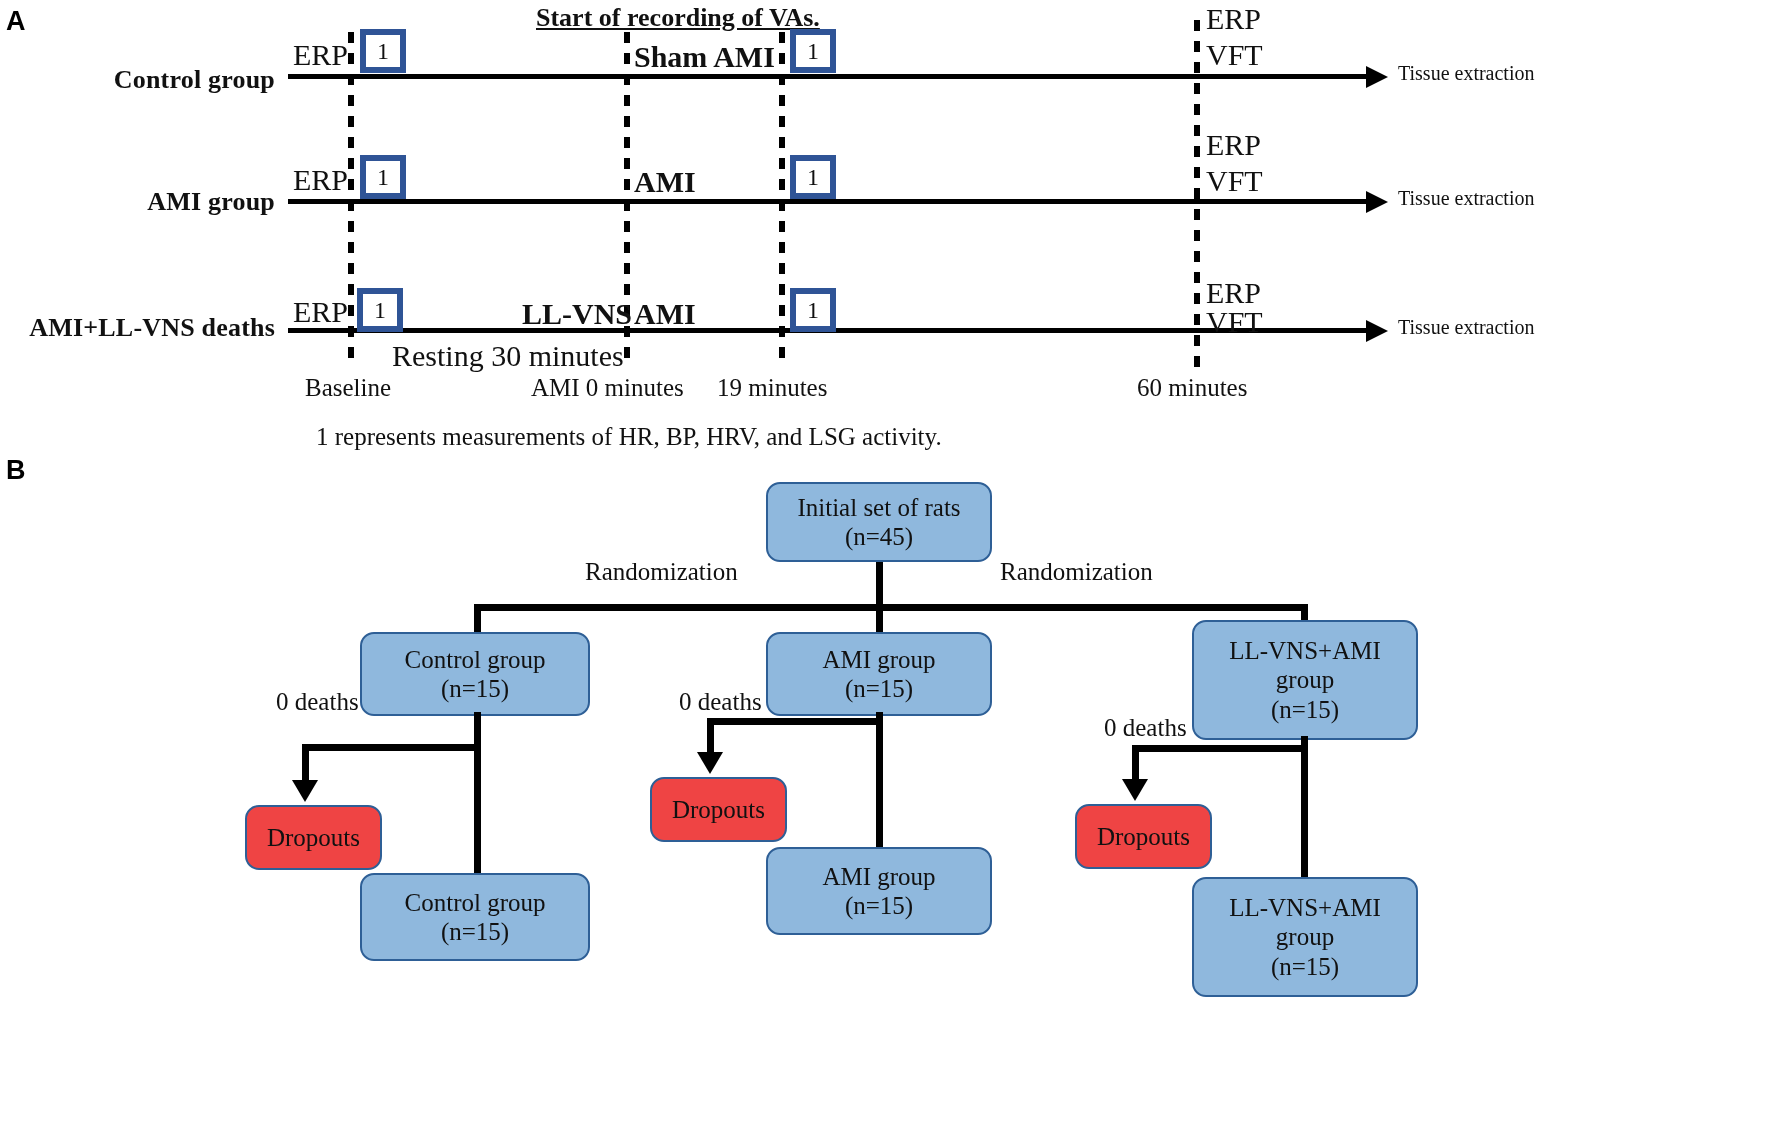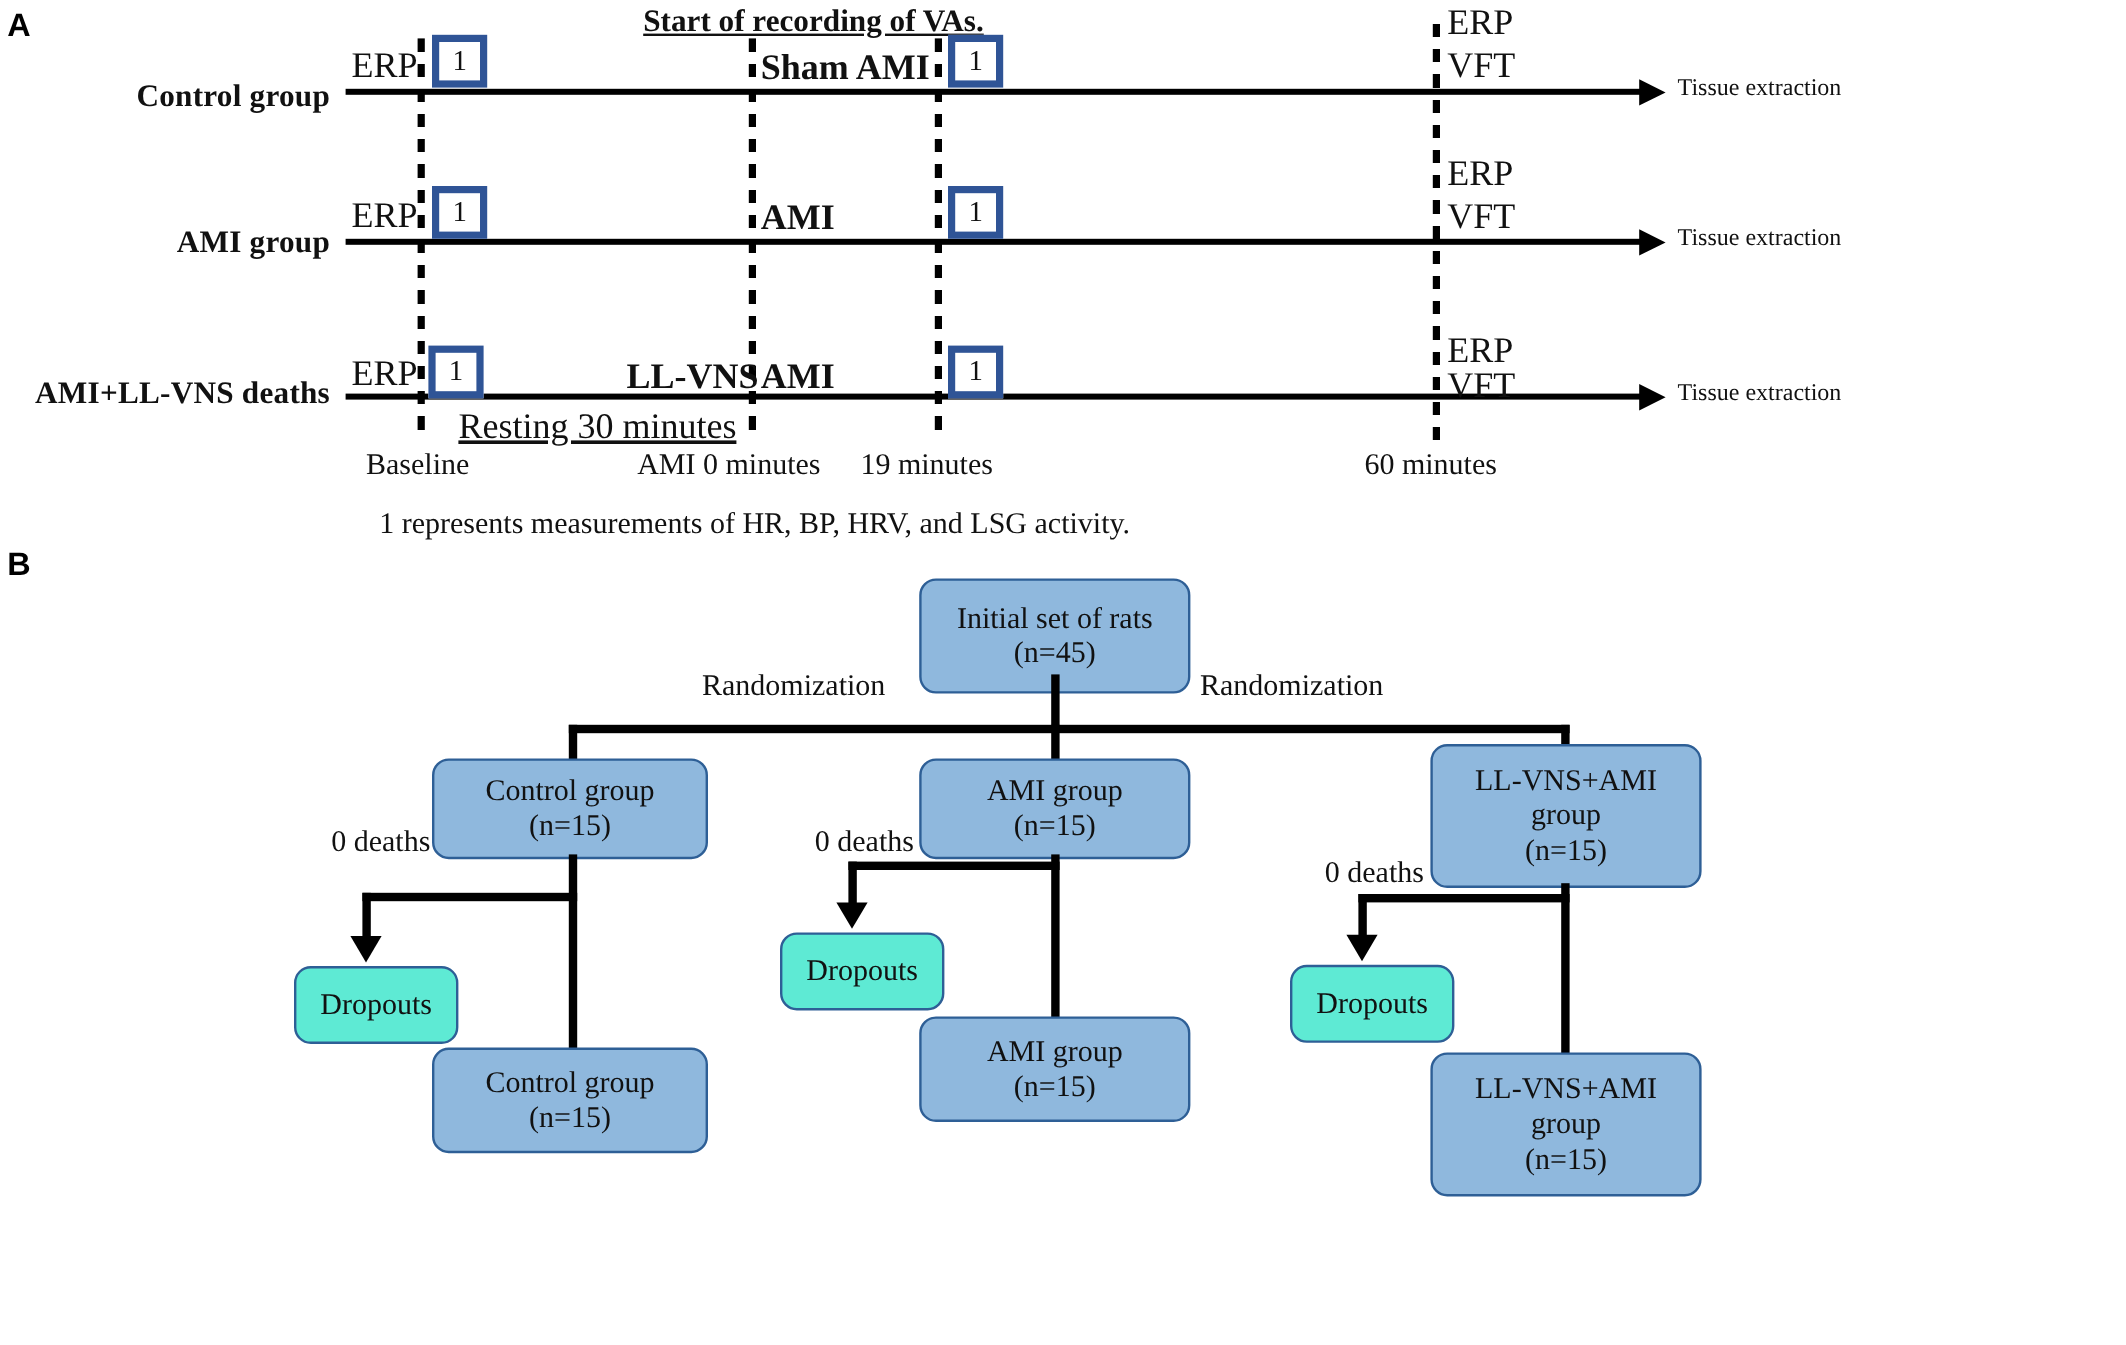--- a/index.html
+++ b/index.html
@@ -39,21 +39,21 @@
   .caption-a{position:absolute;font-size:25px;white-space:nowrap;}
 
   
   #panel-b{position:absolute;left:0;top:455px;width:1772px;height:666px;}
 
   .node{position:absolute;box-sizing:border-box;border-radius:14px;
        display:flex;flex-direction:column;align-items:center;justify-content:center;
        text-align:center;font-size:25px;line-height:1.18;
        border:2px solid #2e5f96;}
   .node.filled{background:#8fb8dd;}
-  .node.hollow{background:#5eead4;text-align:right;}
+  .node.hollow{background:#ef4444;text-align:right;}
   .node span{display:block;}
 
   .flow-label{position:absolute;font-size:25px;white-space:nowrap;}
 
   .hline{position:absolute;height:7px;background:#000;}
   .vline{position:absolute;width:7px;background:#000;}
   .arrow-down{position:absolute;width:0;height:0;
        border-left:13px solid transparent;border-right:13px solid transparent;
        border-top:22px solid #000;}
 </style>
@@ -110,35 +110,35 @@
   <div class="tl-text" style="left:293px;top:295px;">ERP</div>
   <div class="m-box" style="left:357px;top:288px;">1</div>
 
   <div class="tl-text bold" style="left:522px;top:297px;">LL-VNS</div>
   <div class="tl-text bold" style="left:634px;top:297px;">AMI</div>
   <div class="m-box" style="left:790px;top:288px;">1</div>
 
   <div class="tl-text" style="left:1206px;top:276px;">ERP</div>
   <div class="tl-text" style="left:1206px;top:305px;">VFT</div>
 
-  <div class="tl-text" style="left:382px;top:339px;text-decoration:underline;">Resting 30 minutes</div>
+  <div class="tl-text" style="left:392px;top:339px;">Resting 30 minutes</div>
 
   <div class="tick-label" style="left:305px;top:374px;">Baseline</div>
   <div class="tick-label" style="left:531px;top:374px;text-align:center;">AMI 0 minutes</div>
   <div class="tick-label" style="left:717px;top:374px;">19 minutes</div>
   <div class="tick-label" style="left:1137px;top:374px;">60 minutes</div>
 
   <div class="caption-a" style="left:316px;top:423px;">1 represents measurements of HR, BP, HRV, and LSG activity.</div>
 </div>
 
 <div id="panel-b">
 
   <div class="panel-letter" style="left:6px;top:0px;">B</div>
 
-  <div class="node filled" style="left:766px;top:27px;width:226px;height:96px;">
+  <div class="node filled" style="left:766px;top:27px;width:226px;height:80px;">
     <span>Initial set of rats</span>
     <span>(n=45)</span>
   </div>
 
   <div class="vline" style="left:876px;top:107px;height:45px;"></div>
 
   <div class="hline" style="left:474px;top:149px;width:834px;"></div>
 
   <div class="vline" style="left:474px;top:149px;height:43px;"></div>
   <div class="vline" style="left:876px;top:149px;height:43px;"></div>

